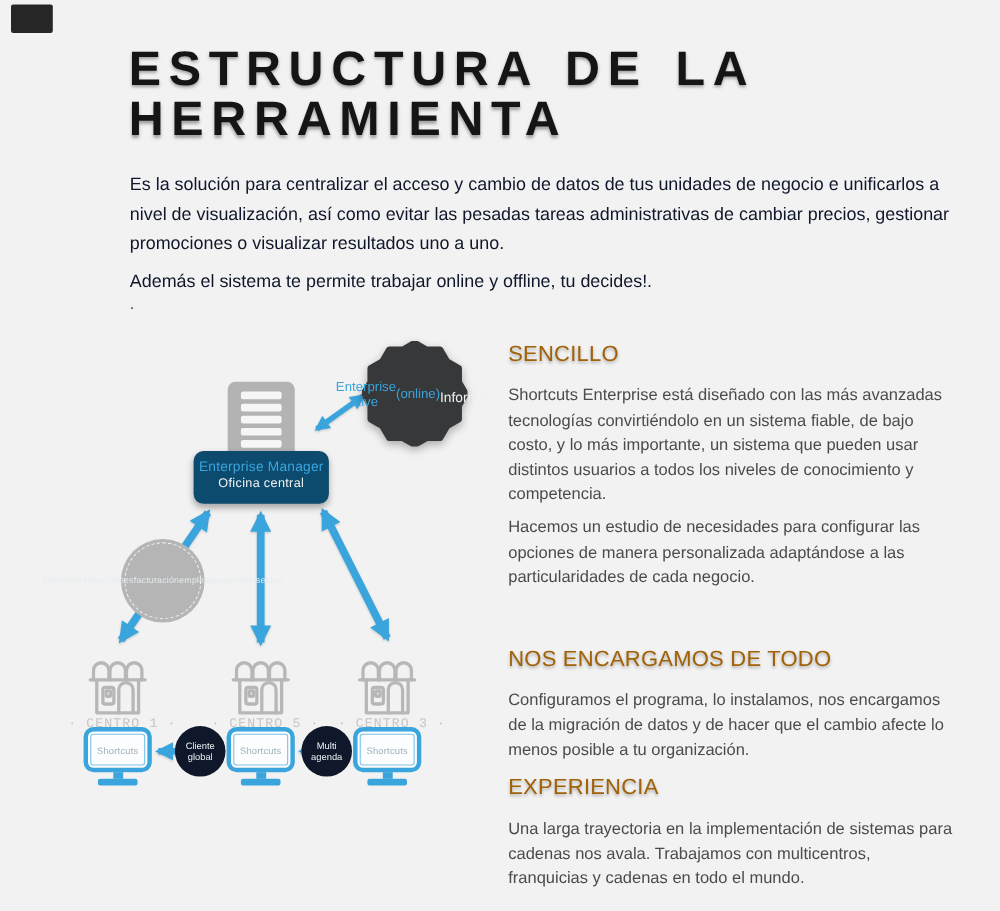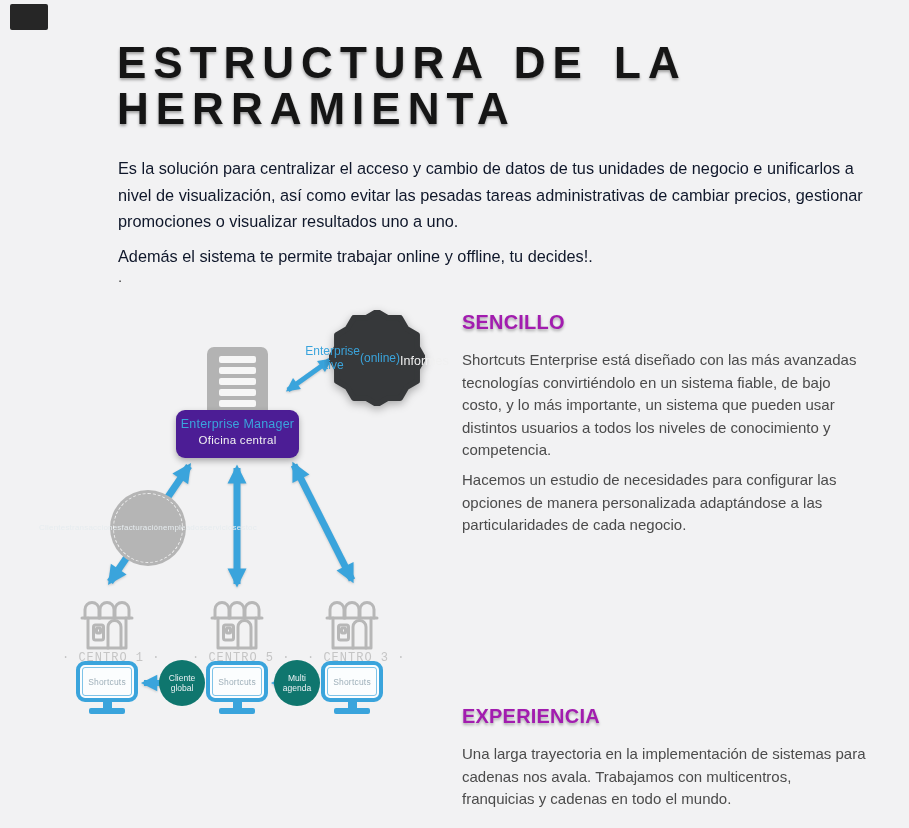--- a/index.html
+++ b/index.html
@@ -25,21 +25,21 @@
   .diagram { position:absolute; left:60px; top:300px; width:400px; height:450px; }
   .arrows { position:absolute; left:0; top:0; width:400px; height:450px;
     filter:drop-shadow(0 1px 1px rgba(0,0,0,.18)); }
 
   .server-icon { position:absolute; left:147px; top:47px; width:61px; height:80px;
     background:#b3b3b3; border-radius:7px; display:flex; flex-direction:column;
     justify-content:center; gap:4px; padding:9px 12px; }
   .server-icon .slot { height:7px; background:#f6f6f6; border-radius:2px; }
 
   .em-box { position:absolute; left:116px; top:110px; width:123px; height:48px;
-    background:#4c1d95; border-radius:9px; text-align:center; padding-top:7px;
+    background:#0c4a6e; border-radius:9px; text-align:center; padding-top:7px;
     box-shadow:0 3px 6px rgba(0,0,0,.3); }
   .em-box .em-title { font-size:12.5px; color:#3aa4dc; letter-spacing:.2px; }
   .em-box .em-sub { font-size:11.5px; color:#f2f2f2; margin-top:3px; letter-spacing:.3px; }
 
   .badge { position:absolute; left:269px; top:10px; width:96px; height:96px; }
   .badge svg { position:absolute; inset:0; filter:drop-shadow(0 3px 4px rgba(0,0,0,.3)); }
   .badge .badge-text { position:absolute; inset:0; display:flex; flex-direction:row;
     align-items:center; justify-content:center; text-align:center; }
   .badge .b1, .badge .b2 { font-size:12px; color:#3aa4dc; line-height:1.2; }
   .badge .b3 { font-size:12.5px; color:#f0f0f0; margin-top:6px; }
@@ -65,30 +65,30 @@
   .monitor-3 { left:261px; top:361px; }
   .monitor .screen { height:41px; border:4px solid #3aa4dc; border-radius:9px;
     background:#fbfdfe; padding:2px; }
   .monitor .screen-in { height:100%; border:1.5px solid rgba(58,164,220,.65);
     border-radius:3px; display:flex; align-items:center; justify-content:center;
     font-size:8.5px; color:#9fb0ba; letter-spacing:.2px; }
   .monitor .neck { width:9px; height:6px; background:#3aa4dc; margin:0 auto; }
   .monitor .base { width:36px; height:6px; background:#3aa4dc; border-radius:2px; margin:0 auto; }
 
   .link-circle { position:absolute; width:46px; height:46px; border-radius:50%;
-    background:#0f766e; display:flex; flex-direction:column; align-items:center;
+    background:#0f172a; display:flex; flex-direction:column; align-items:center;
     justify-content:center; text-align:center; }
   .link-circle-1 { left:99px;  top:360px; }
   .link-circle-2 { left:214px; top:360px; }
   .link-circle span { font-size:8.5px; line-height:1.2; color:#ebf2f5; }
 
   
   .info-section { position:absolute; left:462px; width:406px; }
   .sec-0 { top:311px; } .sec-1 { top:469px; } .sec-2 { top:588px; } .sec-3 { top:705px; }
-  .info-section h3 { font-size:20px; font-weight:700; color:#a21caf;
+  .info-section h3 { font-size:20px; font-weight:400; color:#a16207;
     letter-spacing:.2px; margin-bottom:15px; text-shadow:0 2px 3px rgba(0,0,0,.3); }
   .info-section p { font-size:15px; color:#4b4b4b; line-height:1.5; }
 </style>
 </head>
 <body>
 
 <div class="page">
 
   <div class="corner-chip"></div>
 
@@ -227,18 +227,22 @@
 
   </div>
 
   <section class="info-section sec-0">
     <h3>SENCILLO</h3>
     <p>Shortcuts Enterprise está diseñado con las más avanzadas tecnologías convirtiéndolo en un sistema fiable, de bajo costo, y lo más importante, un sistema que pueden usar distintos usuarios a todos los niveles de conocimiento y competencia.</p>
   </section>
   <section class="info-section sec-1">
     <p>Hacemos un estudio de necesidades para configurar las opciones de manera personalizada adaptándose a las particularidades de cada negocio.</p>
   </section>
+  <section class="info-section sec-2">
+    <h3>NOS ENCARGAMOS DE TODO</h3>
+    <p>Configuramos el programa, lo instalamos, nos encargamos de la migración de datos y de hacer que el cambio afecte lo menos posible a tu organización.</p>
+  </section>
   <section class="info-section sec-3">
     <h3>EXPERIENCIA</h3>
     <p>Una larga trayectoria en la implementación de sistemas para cadenas nos avala. Trabajamos con multicentros, franquicias y cadenas en todo el mundo.</p>
   </section>
 
 </div>
 
 </body></html>

